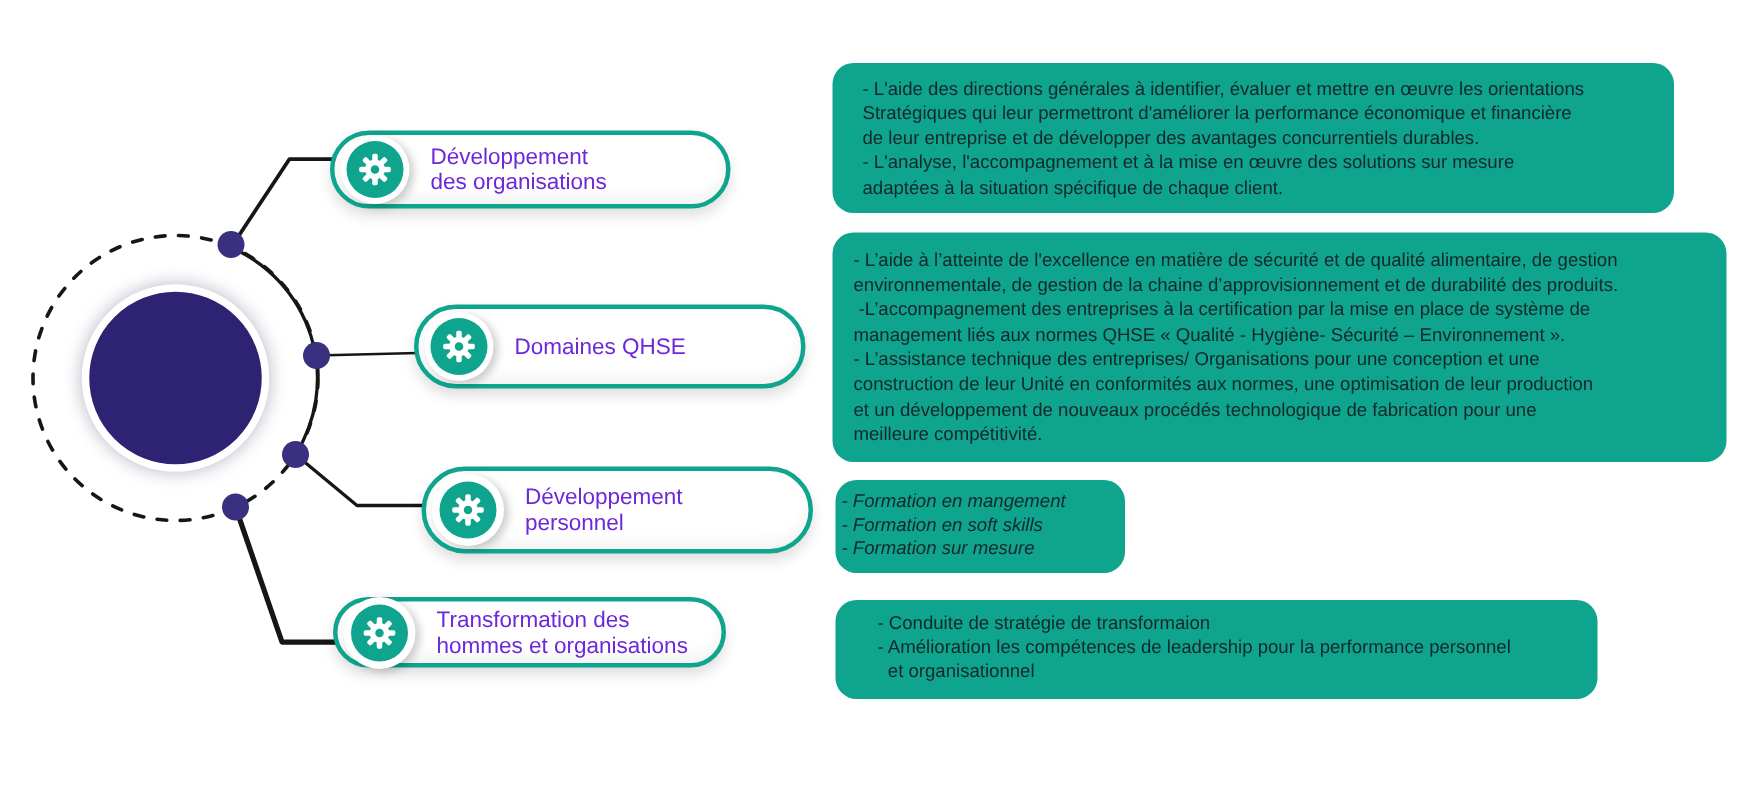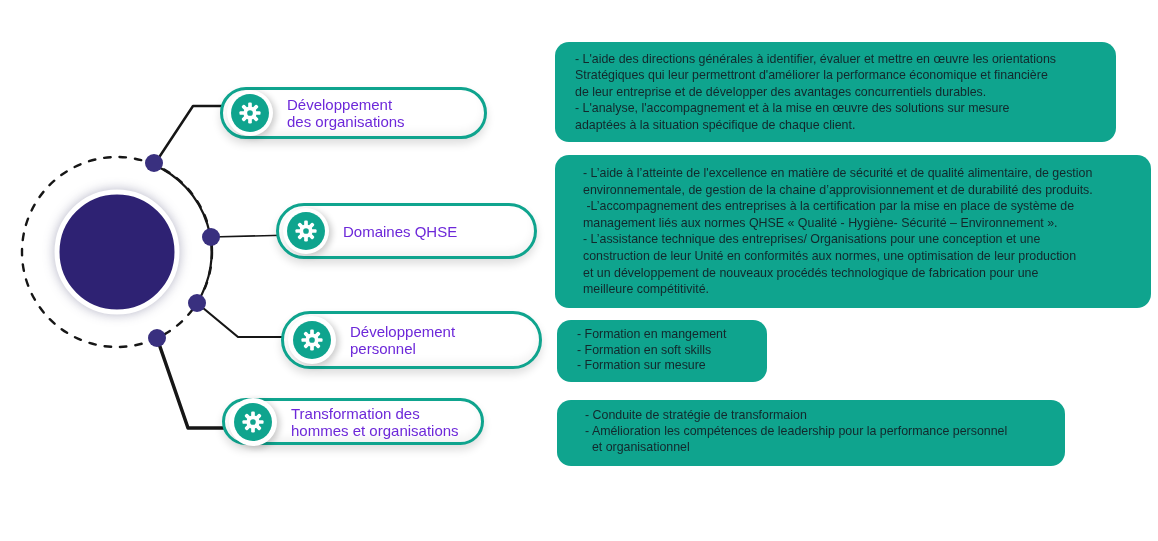--- a/index.html
+++ b/index.html
@@ -43,22 +43,22 @@
     margin-left:14px; color:#6d28d9; font-size:15px; line-height:17px;
     white-space:pre-line;
   }
 
   .info-box {
     position:absolute; box-sizing:border-box;
     background:#0FA48E; border-radius:14px;
     color:#13282C; font-size:12.4px; white-space:pre-wrap;
   }
   .box-1 { left:555px; top:42px;  width:561px; min-height:100px; padding:9px 20px;  line-height:16.4px; }
-  .box-2 { left:555px; top:155px; width:596px; min-height:153px; padding:10px 28px; line-height:16.6px; }
-  .box-3 { left:557px; top:320px; width:210px; min-height:62px;  padding:7px 20px;  line-height:15.6px; }
+  .box-2 { left:555px; top:155px; width:596px; min-height:153px; padding:10px 14px; line-height:16.6px; }
+  .box-3 { left:557px; top:320px; width:193px; min-height:62px;  padding:7px 4px;  line-height:15.6px;font-style:italic; }
   .box-4 { left:557px; top:400px; width:508px; min-height:66px;  padding:8px 28px;  line-height:15.8px; }
 </style>
 </head>
 <body>
 
 <div class="canvas">
 
   <svg class="diagram-svg" width="560" height="541" viewBox="0 0 560 541">
 
     <circle cx="117" cy="252" r="95" fill="none" stroke="#161616" stroke-width="2.4" stroke-dasharray="6.5 9" stroke-linecap="round"></circle>

